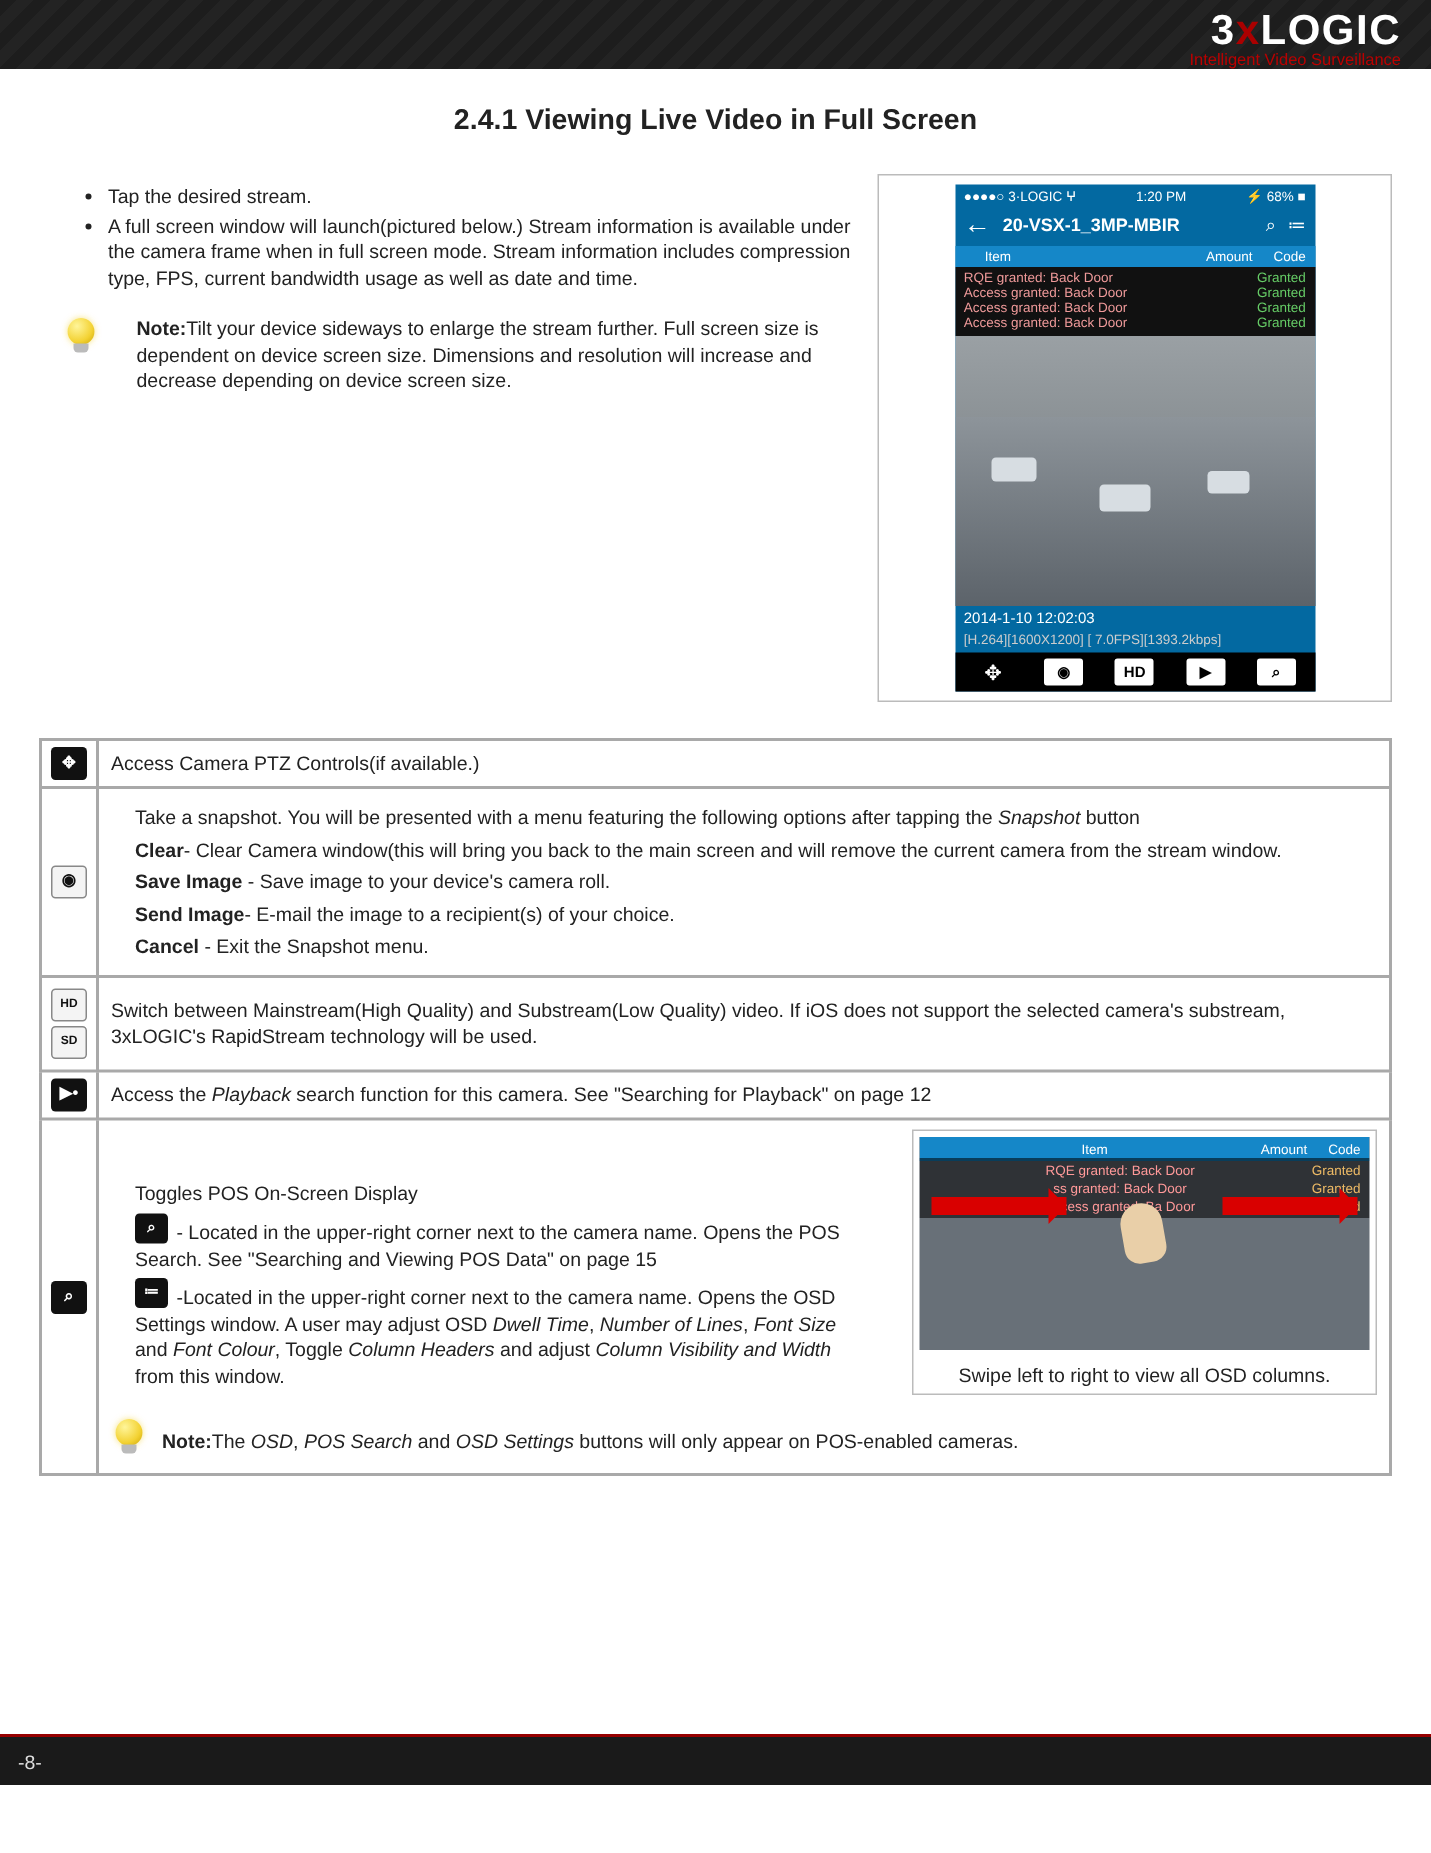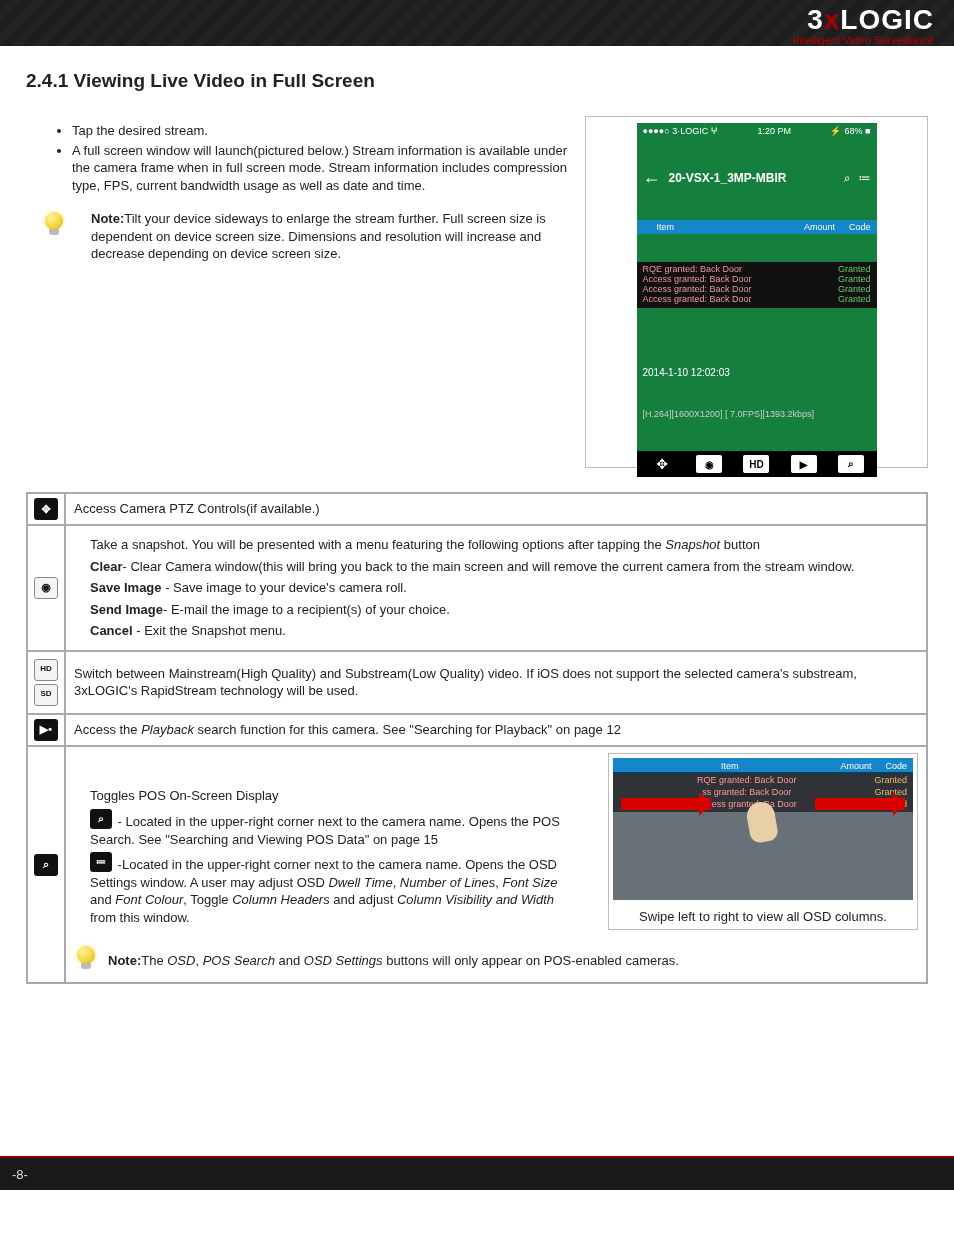--- a/index.html
+++ b/index.html
@@ -29,20 +29,21 @@
 
   .page {
     padding: 20px 26px 0 26px;
     min-height: 1110px;
   }
   h2.section {
     font-family: "Trebuchet MS", sans-serif;
     font-weight:700;
     font-size:19px;
     margin: 4px 0 24px 0;
+    text-align: center;
   }
   .introblock { display:flex; gap:18px; align-items:flex-start; }
   .introtext { flex: 1; }
   .introtext p { margin:0 0 8px 0; line-height:1.35; }
   ul.bullets { margin:6px 0 10px 0; padding-left:46px; }
   ul.bullets li { margin:2px 0; line-height:1.35; }
   .noteblock { display:flex; gap:23px; margin:10px 0 0 16px; padding-top:6px; }
   .bulb {
     width:26px; height:36px; position:relative; flex:0 0 26px; margin-top:2px;
   }
@@ -59,22 +60,22 @@
   .notetext .nbold { font-weight:700; }
 
   .shotbox {
     border:1px solid #bbb;
     width:343px; height:352px;
     flex:0 0 343px;
     padding:6px;
     display:flex; align-items:stretch; justify-content:center;
   }
   .phone {
-    width: 240px; background:#15803d; color:#fff; font-size:10px;
-    display:flex; flex-direction:column;gap:28px;
+    width: 240px; background:#0369a1; color:#fff; font-size:10px;
+    display:flex; flex-direction:column;
   }
   .statusbar { display:flex; justify-content:space-between; padding:3px 6px; font-size:9px; }
   .titlebar { display:flex; align-items:center; gap:8px; padding:0 6px 4px 6px; }
   .titlebar .back { font-size:18px; }
   .titlebar .ttl { font-weight:700; font-size:12px; flex:1; }
   .titlebar .ticon { font-size:12px; }
   .osdhead { background:#1587c8; color:#fff; display:flex; font-size:9px; padding:2px 6px; }
   .osdhead span:first-child{flex:1}
   .osdhead span{margin-left:14px}
   .osdrows { background:#111; padding:2px 6px 4px 6px; }

